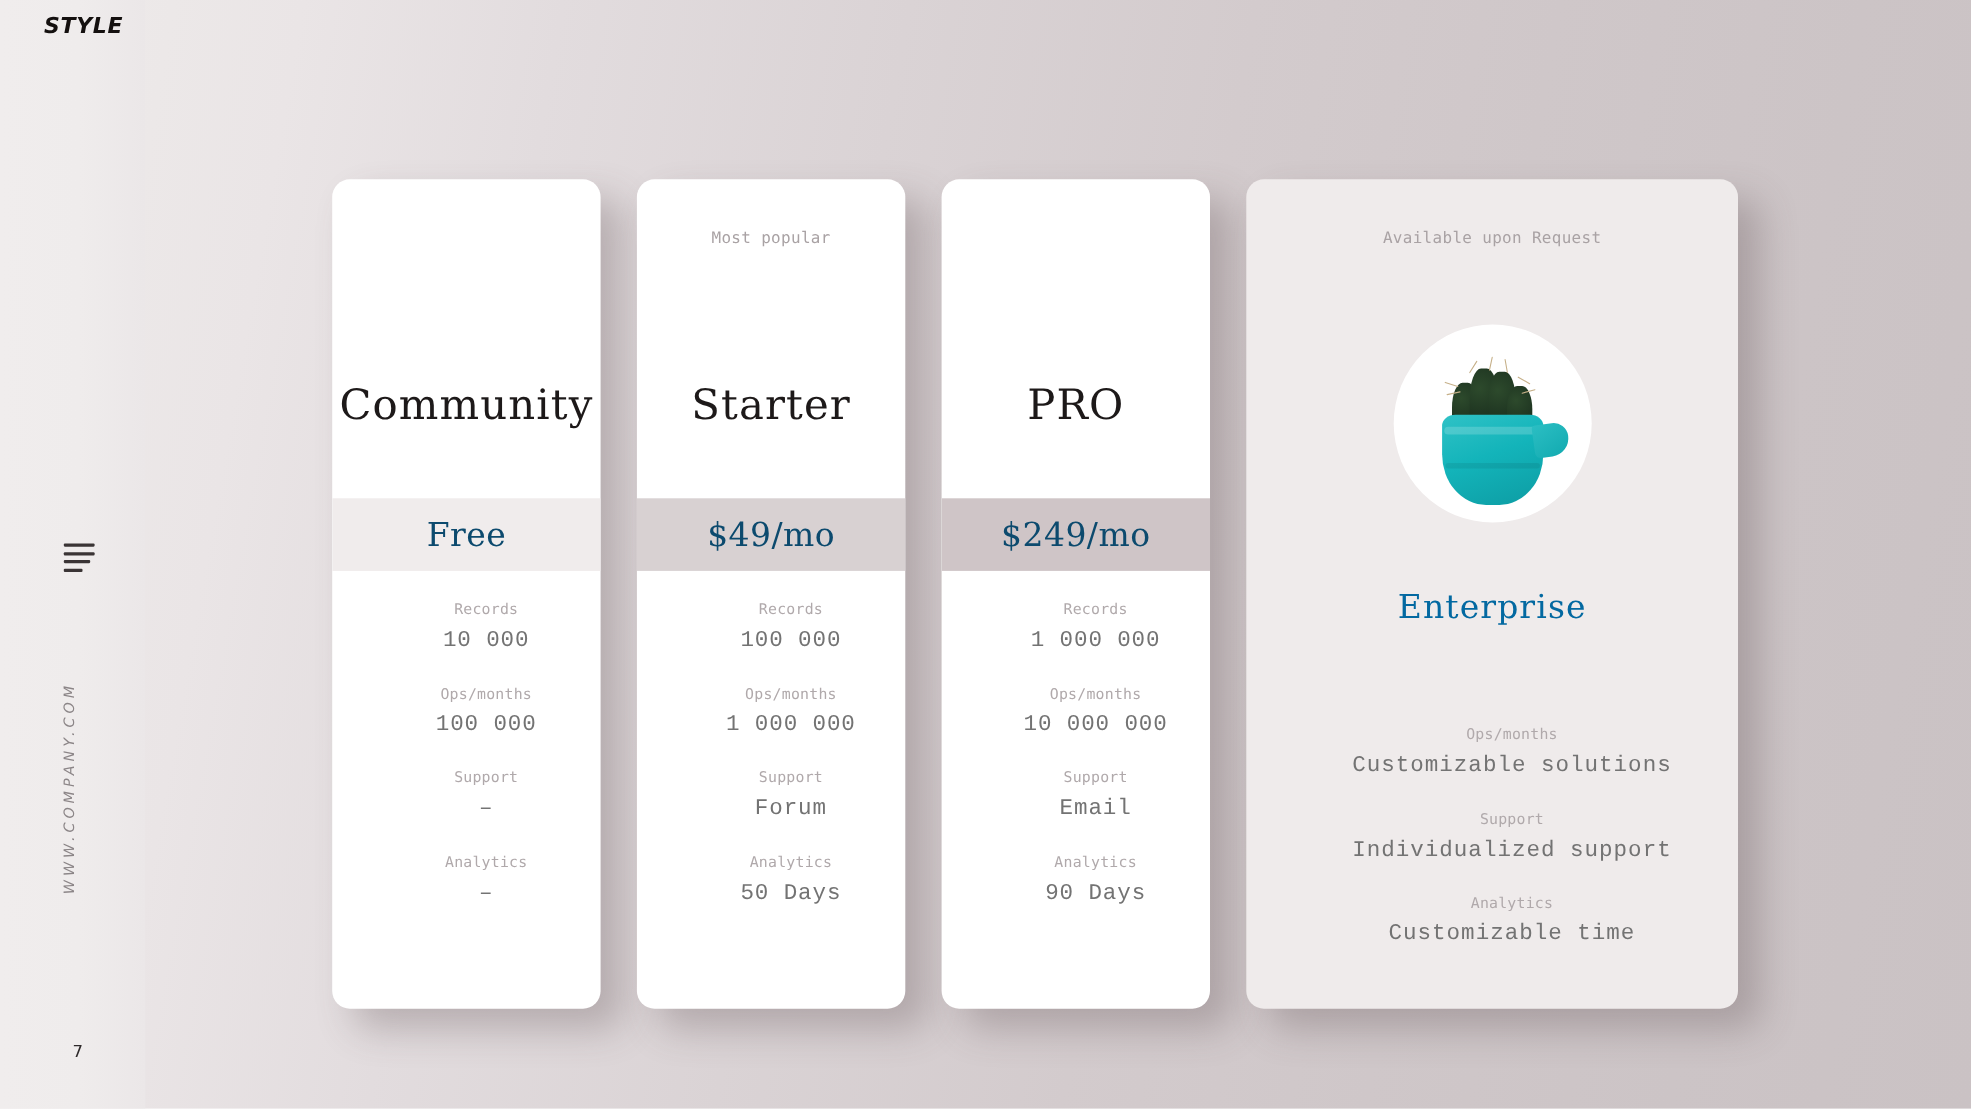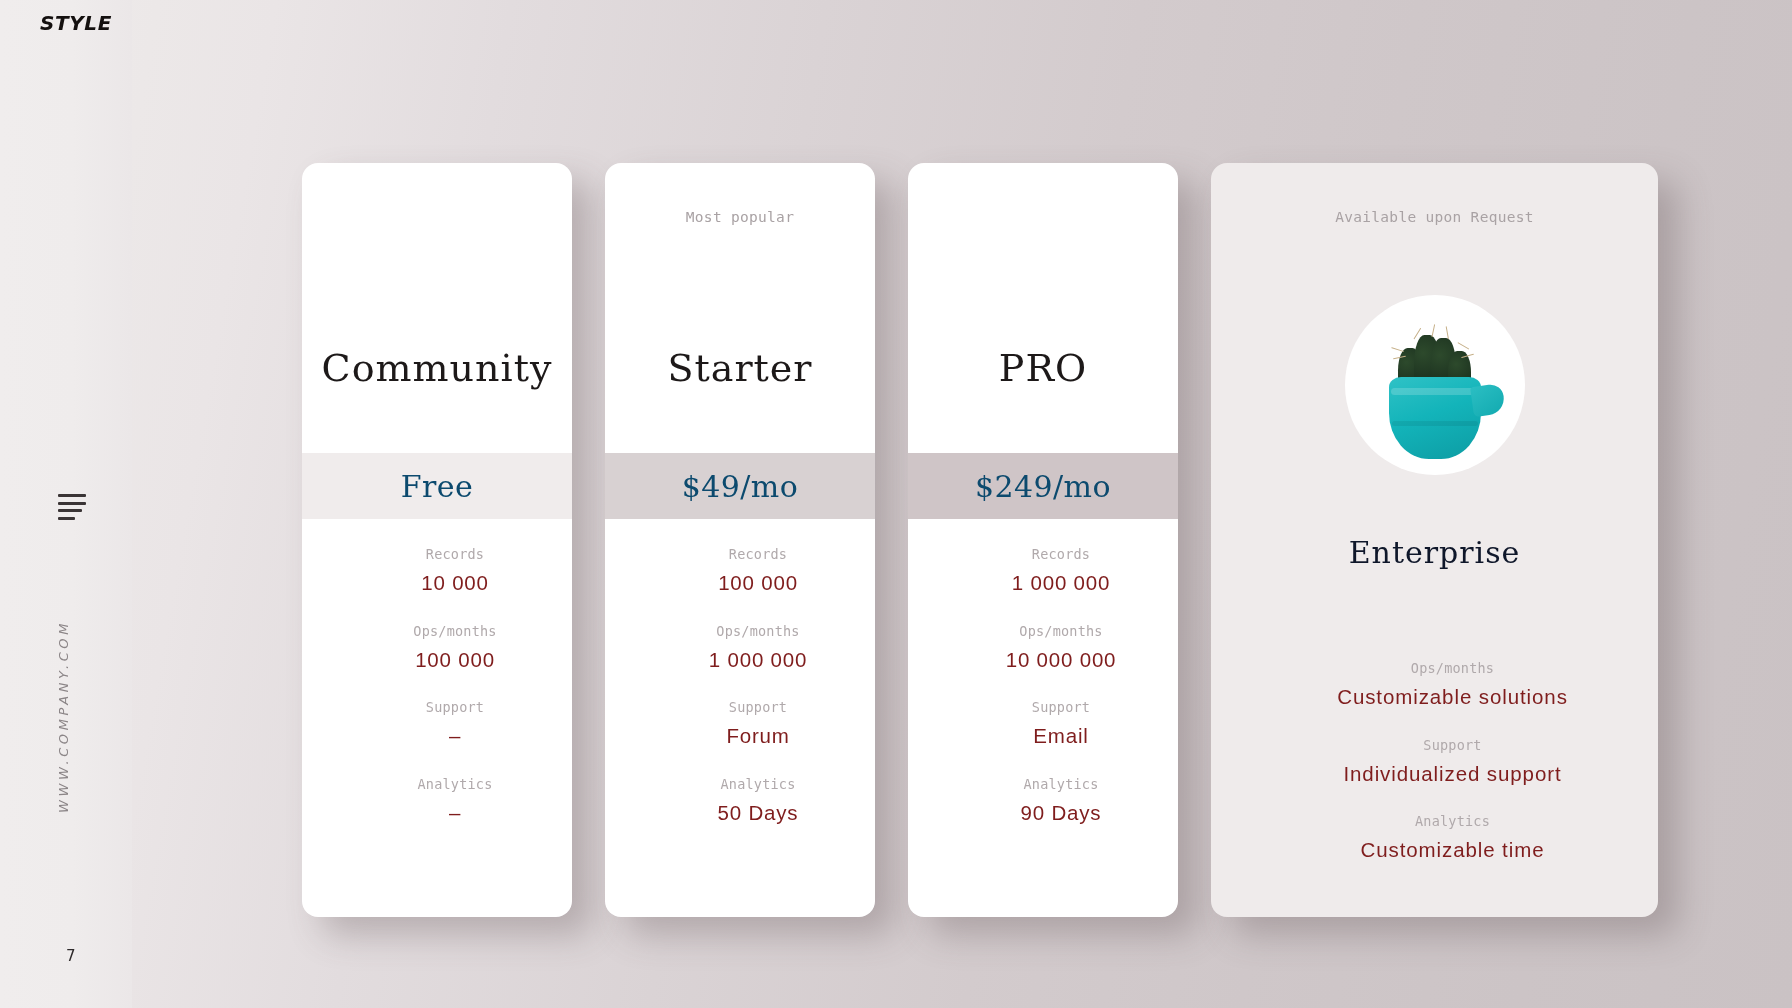--- a/index.html
+++ b/index.html
@@ -73,21 +73,21 @@
   
   .cards {
     position:absolute;
     left:302px; top:163px;
     display:flex;
     align-items:flex-start;
   }
 
   .card {
     position:relative;
-    width:270px;
+    width:244px;
     height:754px;
     border-radius:16px;
     background:#ffffff;
     box-shadow:20px 18px 34px rgba(90,72,76,0.30);
     overflow:hidden;
     display:flex;
     flex-direction:column;
   }
   .card + .card { margin-left:33px; }
 
@@ -143,23 +143,23 @@
     padding-left:36px;
   }
   .feature-label {
     font-family:"DejaVu Sans Mono", monospace;
     font-size:13.5px;
     color:#b0a9ab;
     letter-spacing:0.2px;
     line-height:1.55;
   }
   .feature-value {
-    font-family:Liberation Sans, sans-serif;
+    font-family:Liberation Mono, monospace;
     font-size:20.5px;
-    color:#7f1d1d;
+    color:#737373;
     letter-spacing:0.8px;
     line-height:1.5;
     margin-top:3px;
     min-height:28px;
   }
 
   
   .card--enterprise .card-badge { height:64px; }
   .ent-image-wrap {
     display:flex; justify-content:center;
@@ -232,21 +232,21 @@
     width:13px; height:1.4px;
     background:#c6b089;
     border-radius:1px;
   }
 
   .ent-name {
     text-align:center;
     margin-top:16px;
     font-family:"DejaVu Serif", serif;
     font-size:30px;
-    color:#0f172a;
+    color:#0369a1;
     letter-spacing:1px;
   }
   .card--enterprise .card-features { padding-top:44px; }
   .card--enterprise .feature { margin-bottom:22px; }
   .card--enterprise .feature-value { letter-spacing:0.9px; }
 </style>
 </head>
 <body>
 
 <div id="slide">

